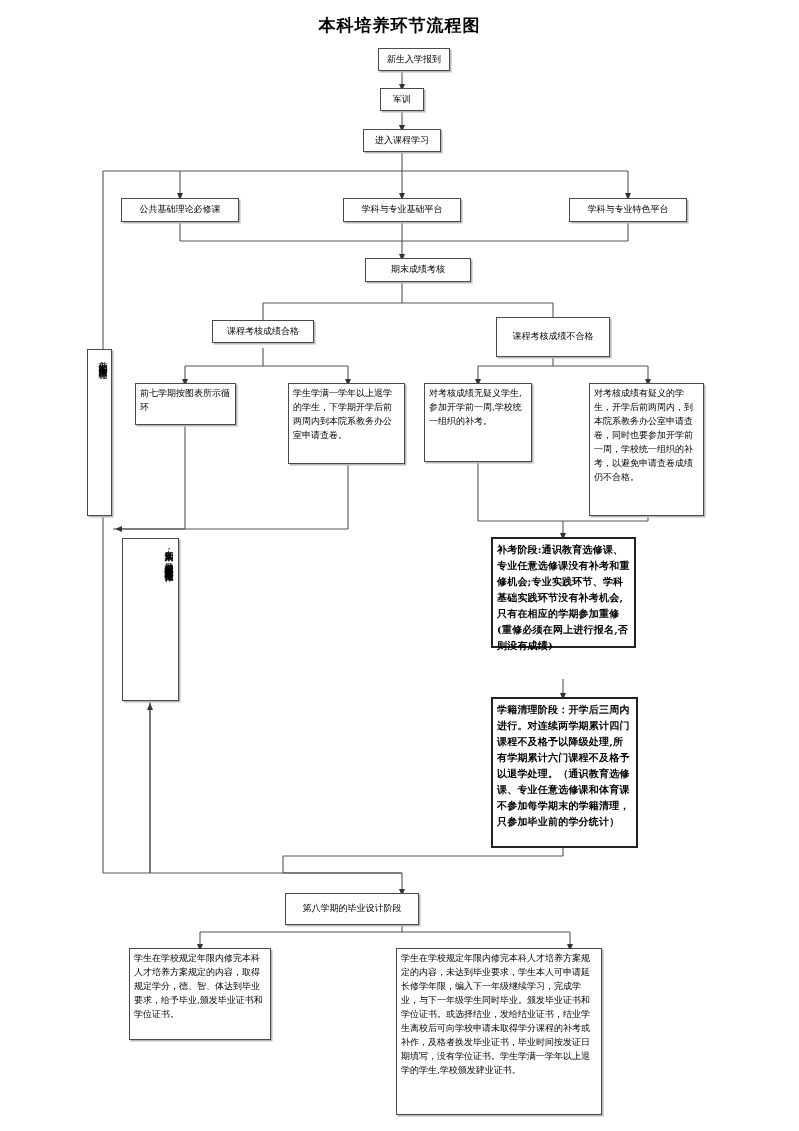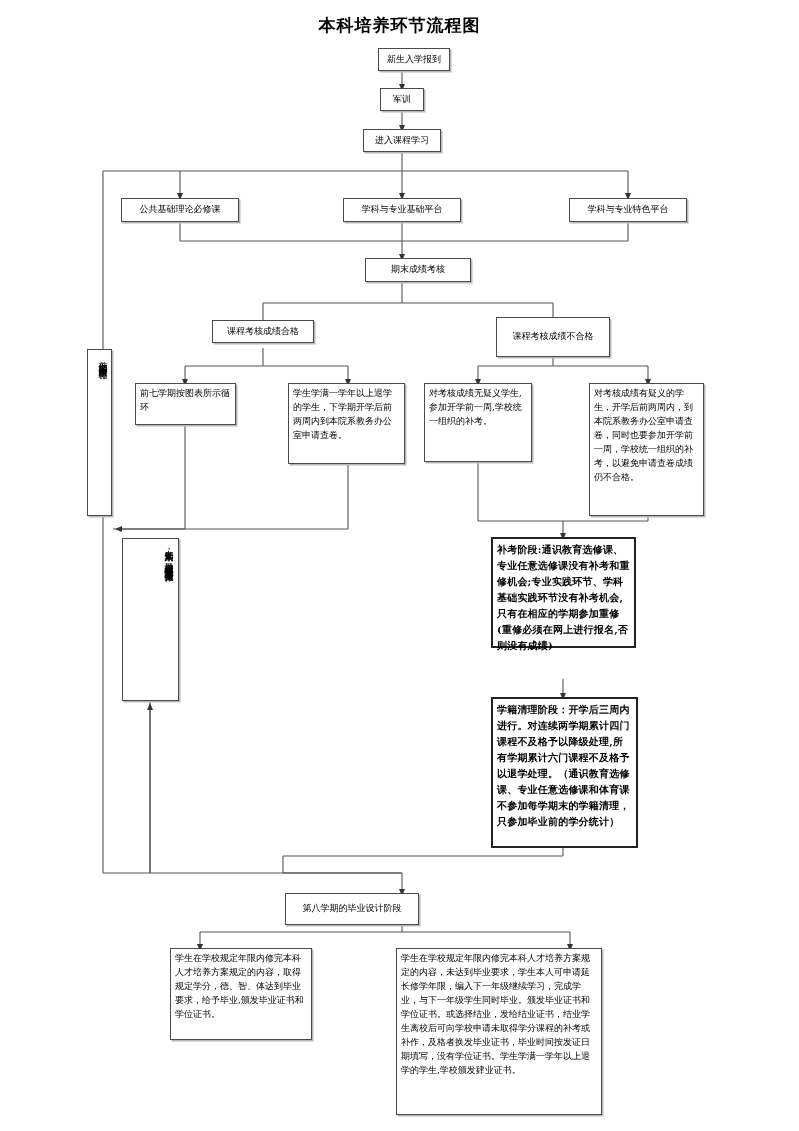--- a/index.html
+++ b/index.html
@@ -184,17 +184,17 @@
   <div class="node bold" style="left:491px;top:537px;width:145px;height:111px;font-size:10px;">补考阶段:通识教育选修课、专业任意选修课没有补考和重修机会;专业实践环节、学科基础实践环节没有补考机会,只有在相应的学期参加重修(重修必须在网上进行报名,否则没有成绩)</div>
 
   <div class="node bold" style="left:491px;top:697px;width:147px;height:151px;font-size:10px;">学籍清理阶段：开学后三周内进行。对连续两学期累计四门课程不及格予以降级处理,所有学期累计六门课程不及格予以退学处理。（通识教育选修课、专业任意选修课和体育课不参加每学期末的学籍清理，只参加毕业前的学分统计）</div>
 
   <div class="node vert shadow" style="left:87px;top:349px;width:25px;height:167px;font-size:9px;">前七学期按图表所示循环</div>
 
   <div class="node vert3 shadow" style="left:122px;top:538px;width:57px;height:163px;font-size:9px;">在第六学期末，按学习成绩优异和个性化人才进行硕士生推免工作</div>
 
   <div class="node center shadow" style="left:285px;top:893px;width:134px;height:32px;">第八学期的毕业设计阶段</div>
 
-  <div class="node shadow" style="left:129px;top:948px;width:142px;height:92px;margin-left:41px;">学生在学校规定年限内修完本科人才培养方案规定的内容，取得规定学分，德、智、体达到毕业要求，给予毕业,颁发毕业证书和学位证书。</div>
+  <div class="node shadow" style="left:129px;top:948px;width:142px;height:92px;">学生在学校规定年限内修完本科人才培养方案规定的内容，取得规定学分，德、智、体达到毕业要求，给予毕业,颁发毕业证书和学位证书。</div>
 
   <div class="node shadow" style="left:396px;top:948px;width:206px;height:167px;">学生在学校规定年限内修完本科人才培养方案规定的内容，未达到毕业要求，学生本人可申请延长修学年限，编入下一年级继续学习，完成学业，与下一年级学生同时毕业。颁发毕业证书和学位证书。或选择结业，发给结业证书，结业学生离校后可向学校申请未取得学分课程的补考或补作，及格者换发毕业证书，毕业时间按发证日期填写，没有学位证书。学生学满一学年以上退学的学生,学校颁发肄业证书。</div>
 
 </div>
 
 </body></html>

